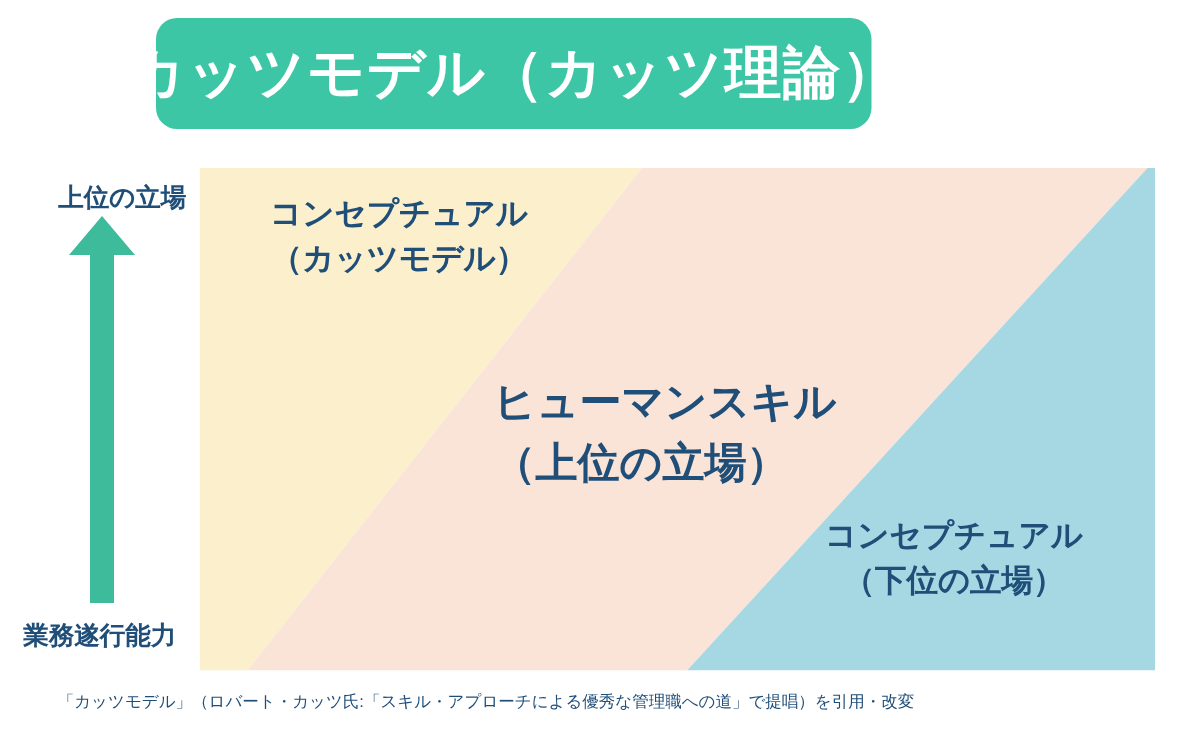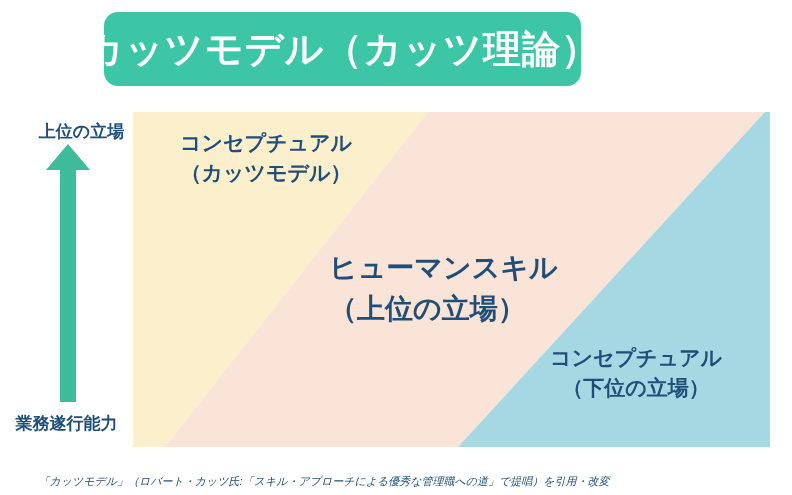--- a/index.html
+++ b/index.html
@@ -103,27 +103,26 @@
     width: 250px;
     text-align: center;
     font-size: 21px;
   }
   .band-label .line2 { display: block; }
 
   
   #footer-note {
     position: absolute;
     left: 0;
-    top: 474px;
+    top: 460px;
     width: 648px;
     text-align: center;
     color: #1f4e79;
     font-size: 11px;
     white-space: nowrap;
-    font-style: italic;
   }
 </style>
 </head>
 <body>
 
 <div id="title-banner">
   <span id="title-text">カッツモデル（カッツ理論）</span>
 </div>
 
 <div id="axis-group">

